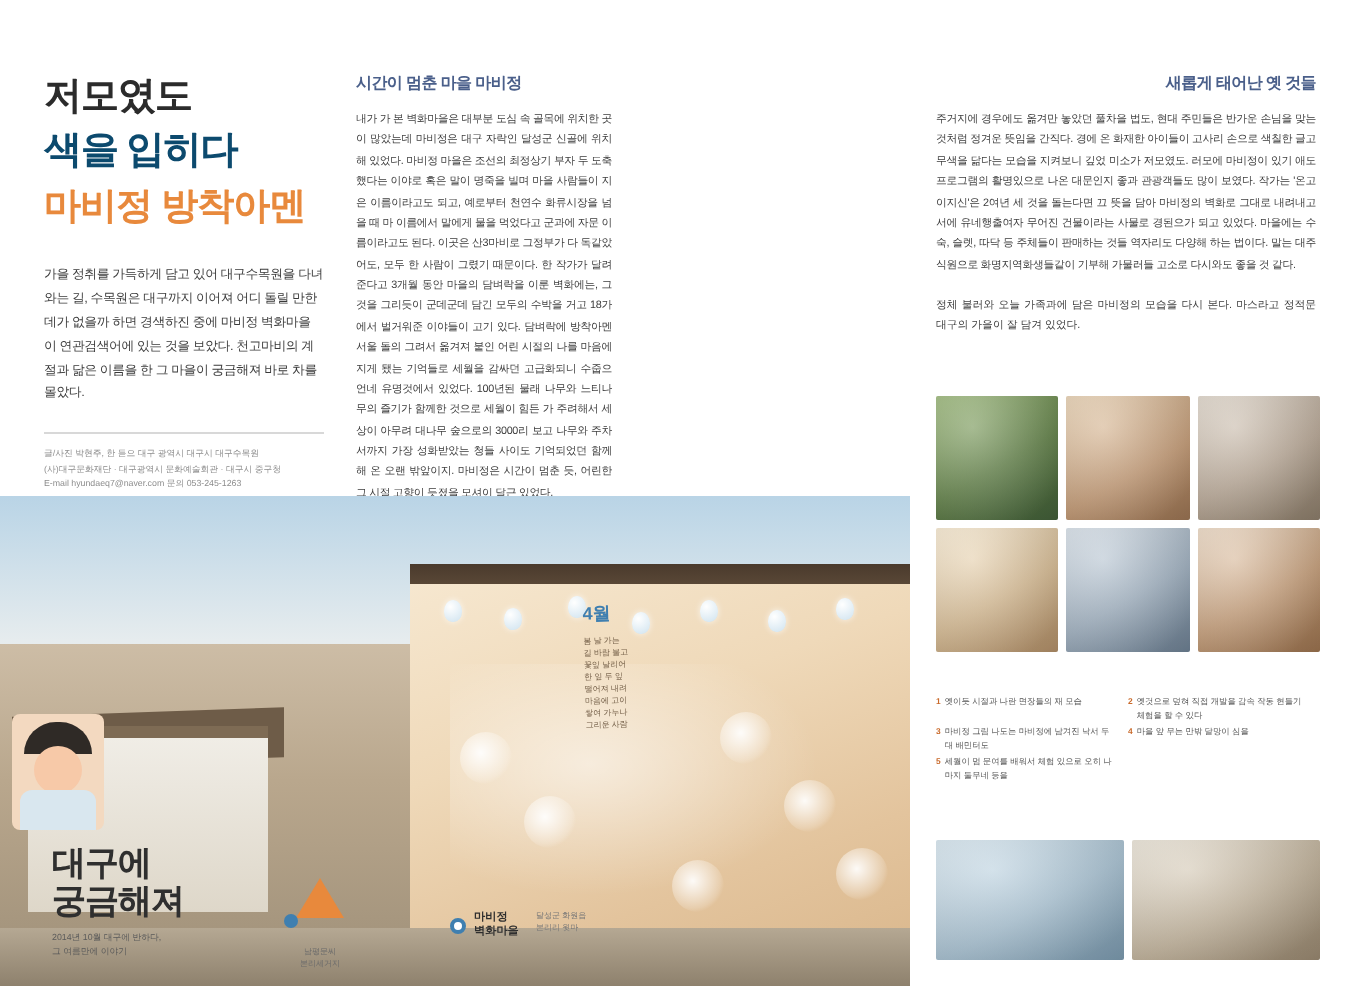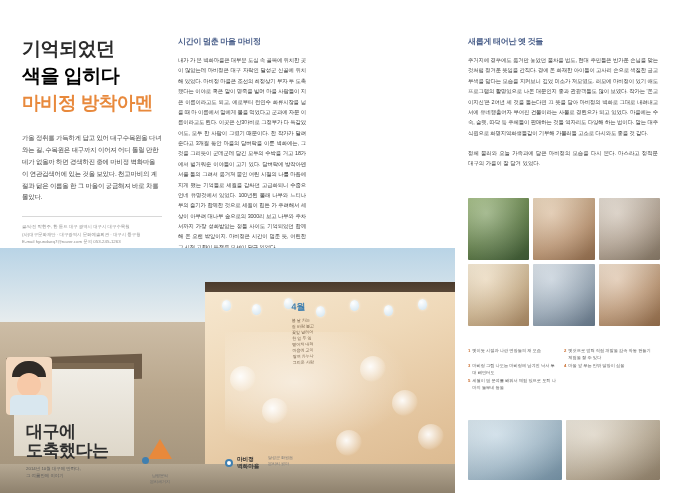--- a/index.html
+++ b/index.html
@@ -22,21 +22,21 @@
     left: 22px; top: 36px;
     width: 140px;
   }
   .headline {
     font-size: 19px;
     line-height: 1.42;
     font-weight: bold;
     color: #2b2b2b;
     letter-spacing: -0.5px;
   }
-  .headline .l3 { color: #000000; }
+  .headline .l3 { color: #0c4a6e; font-family: Liberation Serif, serif; }
   .headline .l4 { color: #e8893c; font-size: 18.5px; }
 
   .lede {
     margin-top: 16px;
     font-size: 6.4px;
     line-height: 1.85;
     color: #3a3a3a;
     letter-spacing: -0.2px;
   }
   .byline {
@@ -68,21 +68,21 @@
     text-align: justify;
     letter-spacing: -0.15px;
   }
 
   
   .right-col {
     position: absolute;
     left: 468px; top: 36px;
     width: 190px;
   }
-  .right-col .col-title { color: #4a5f8a; }
+  .right-col .col-title { color: #4a5f8a; text-align: right; }
   .right-col .col-body { font-size: 5.4px; }
   .closing {
     margin-top: 10px;
     font-size: 5.4px;
     line-height: 1.92;
     color: #3c3c3c;
     text-align: justify;
   }
 
   
@@ -267,21 +267,21 @@
     flex: none;
   }
 </style>
 </head>
 <body>
 
 <div class="page">
 
   <div class="left-col">
     <div class="headline">
-      <div class="l2">기억되었던</div>
+      <div class="l2">저모였도</div>
       <div class="l3">색을 입히다</div>
       <div class="l4">마비정 방착아멘</div>
     </div>
     <div class="lede">가을 정취를 가득하게 담고 있어 대구수목원을 다녀와는 길, 수목원은 대구까지 이어져 어디 돌릴 만한 데가 없을까 하면 경색하진 중에 마비정 벽화마을 이 연관검색어에 있는 것을 보았다. 천고마비의 계절과 닮은 이름을 한 그 마을이 궁금해져 바로 차를 몰았다.</div>
     <div class="byline" style="white-space:pre-line;">글/사진 박현주, 한 듣으 대구 광역시 대구시 대구수목원
 (사)대구문화재단 · 대구광역시 문화예술회관 · 대구시 중구청
 E-mail hyundaeq7@naver.com  문의 053-245-1263</div>
   </div>
 
   <div class="mid-col">
@@ -335,21 +335,21 @@
 
   <div class="avatar">
     <div class="hair"></div>
     <div class="face"></div>
     <div class="body"></div>
   </div>
 
   <div class="logo-lockup">
     <div class="logo-brush">
       <div>대구에</div>
-      <div>도축했다는</div>
+      <div>궁금해져</div>
     </div>
     <div class="logo-sub">
       <div>2014년 10월 대구에 반하다,</div>
       <div>그 여름만에 이야기</div>
     </div>
   </div>
 
   <div class="logo-mark">
     <div class="tri"></div>
     <div class="dot"></div>

